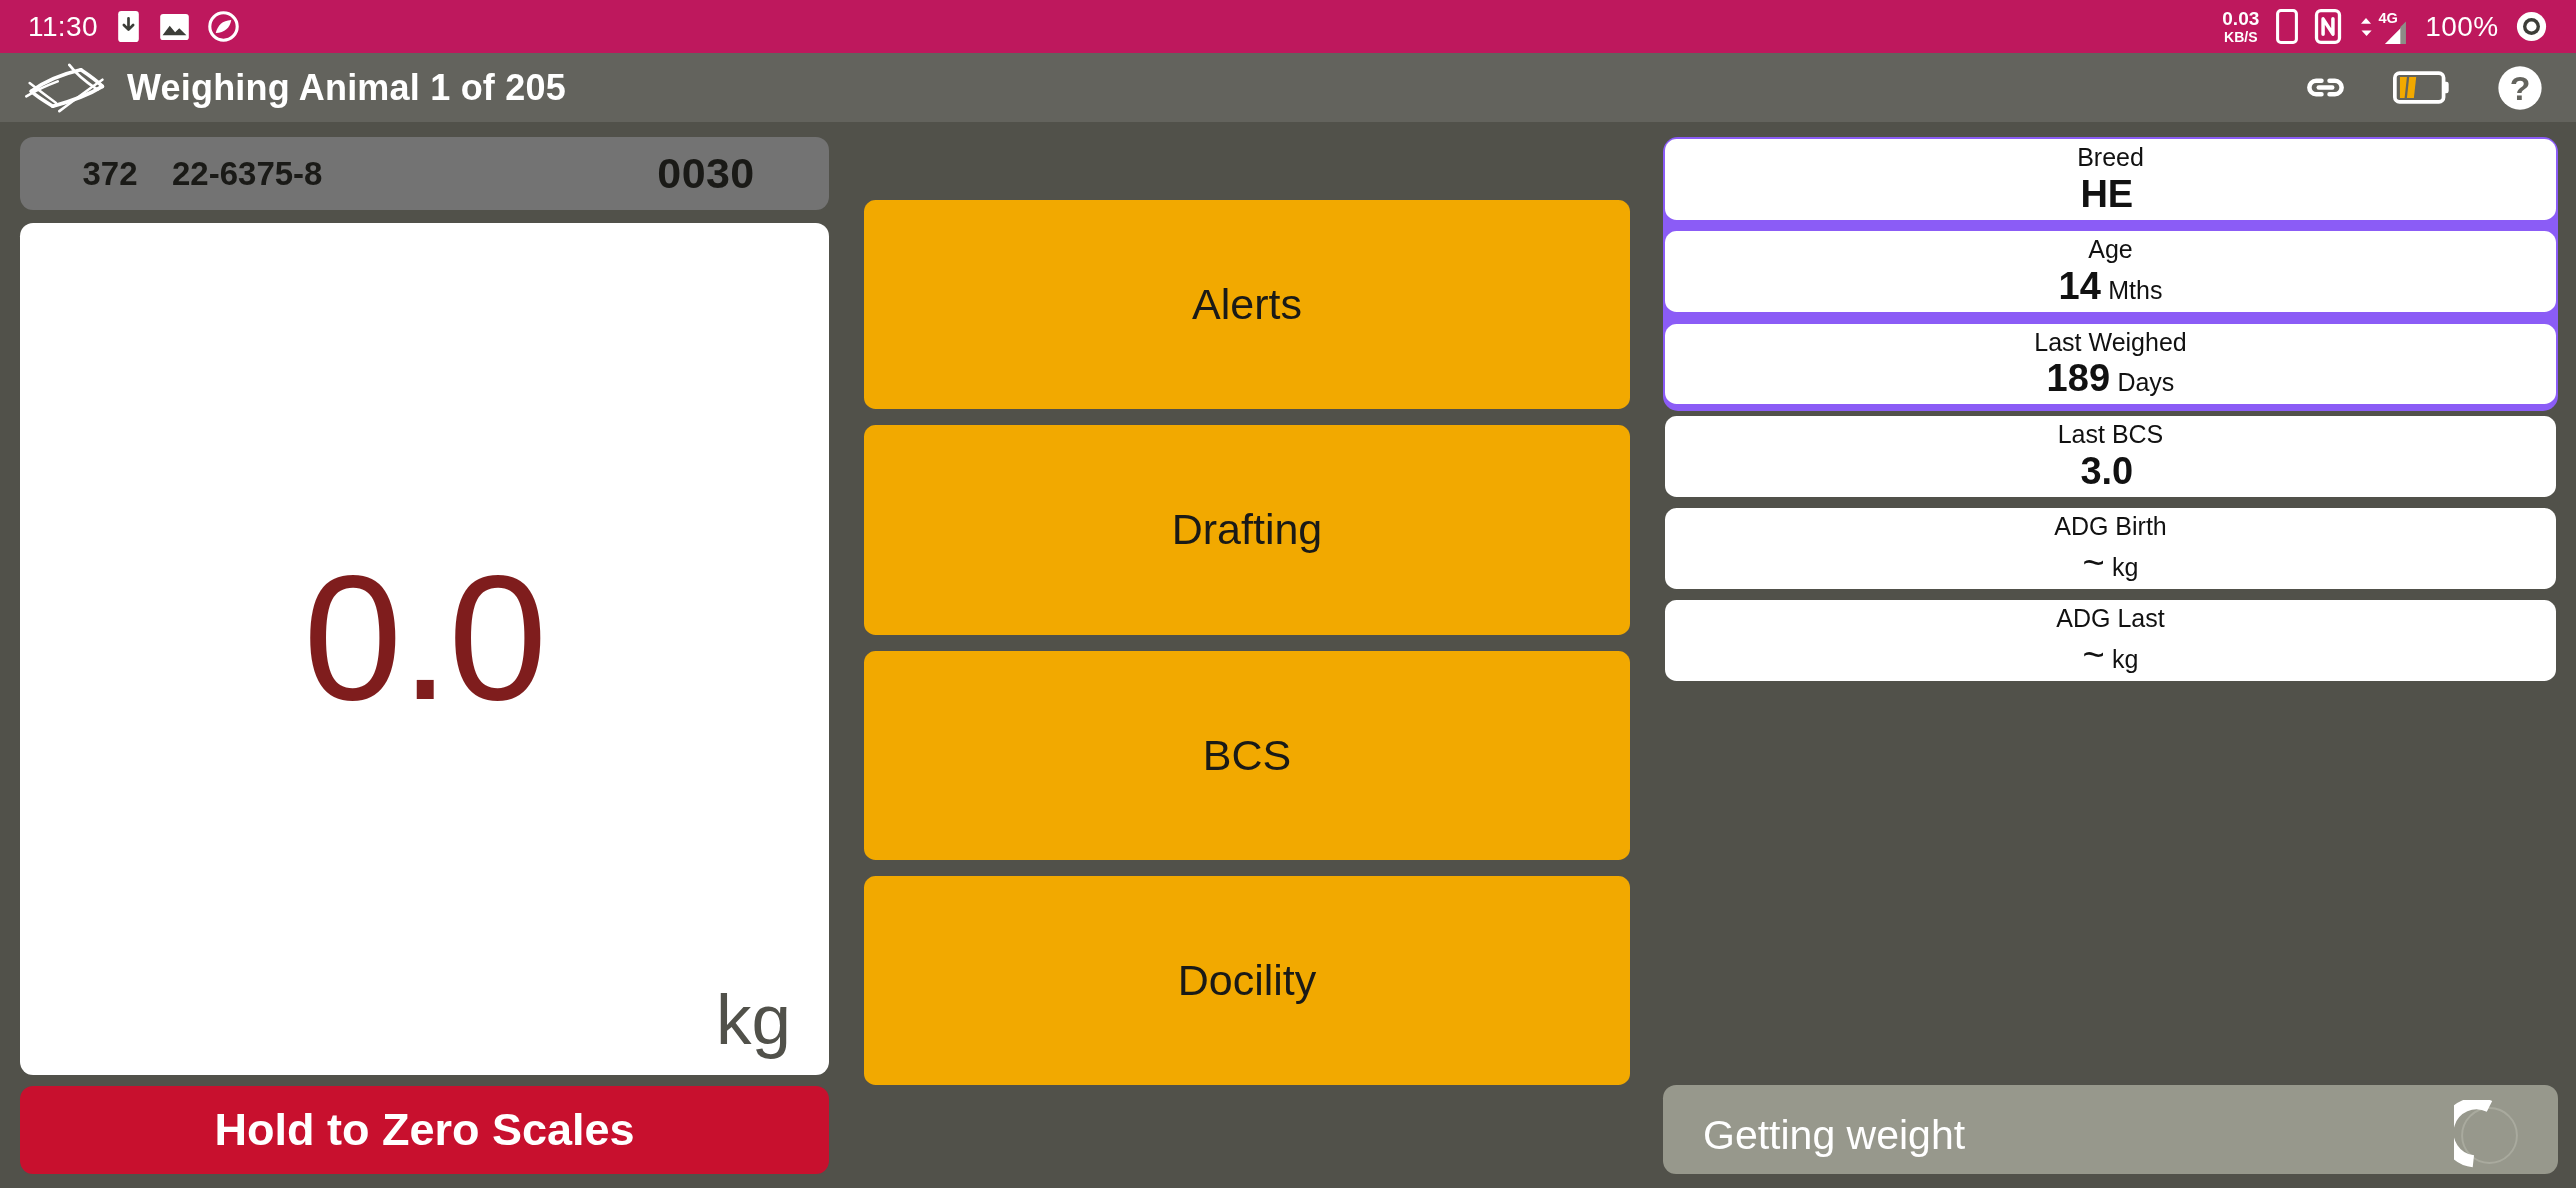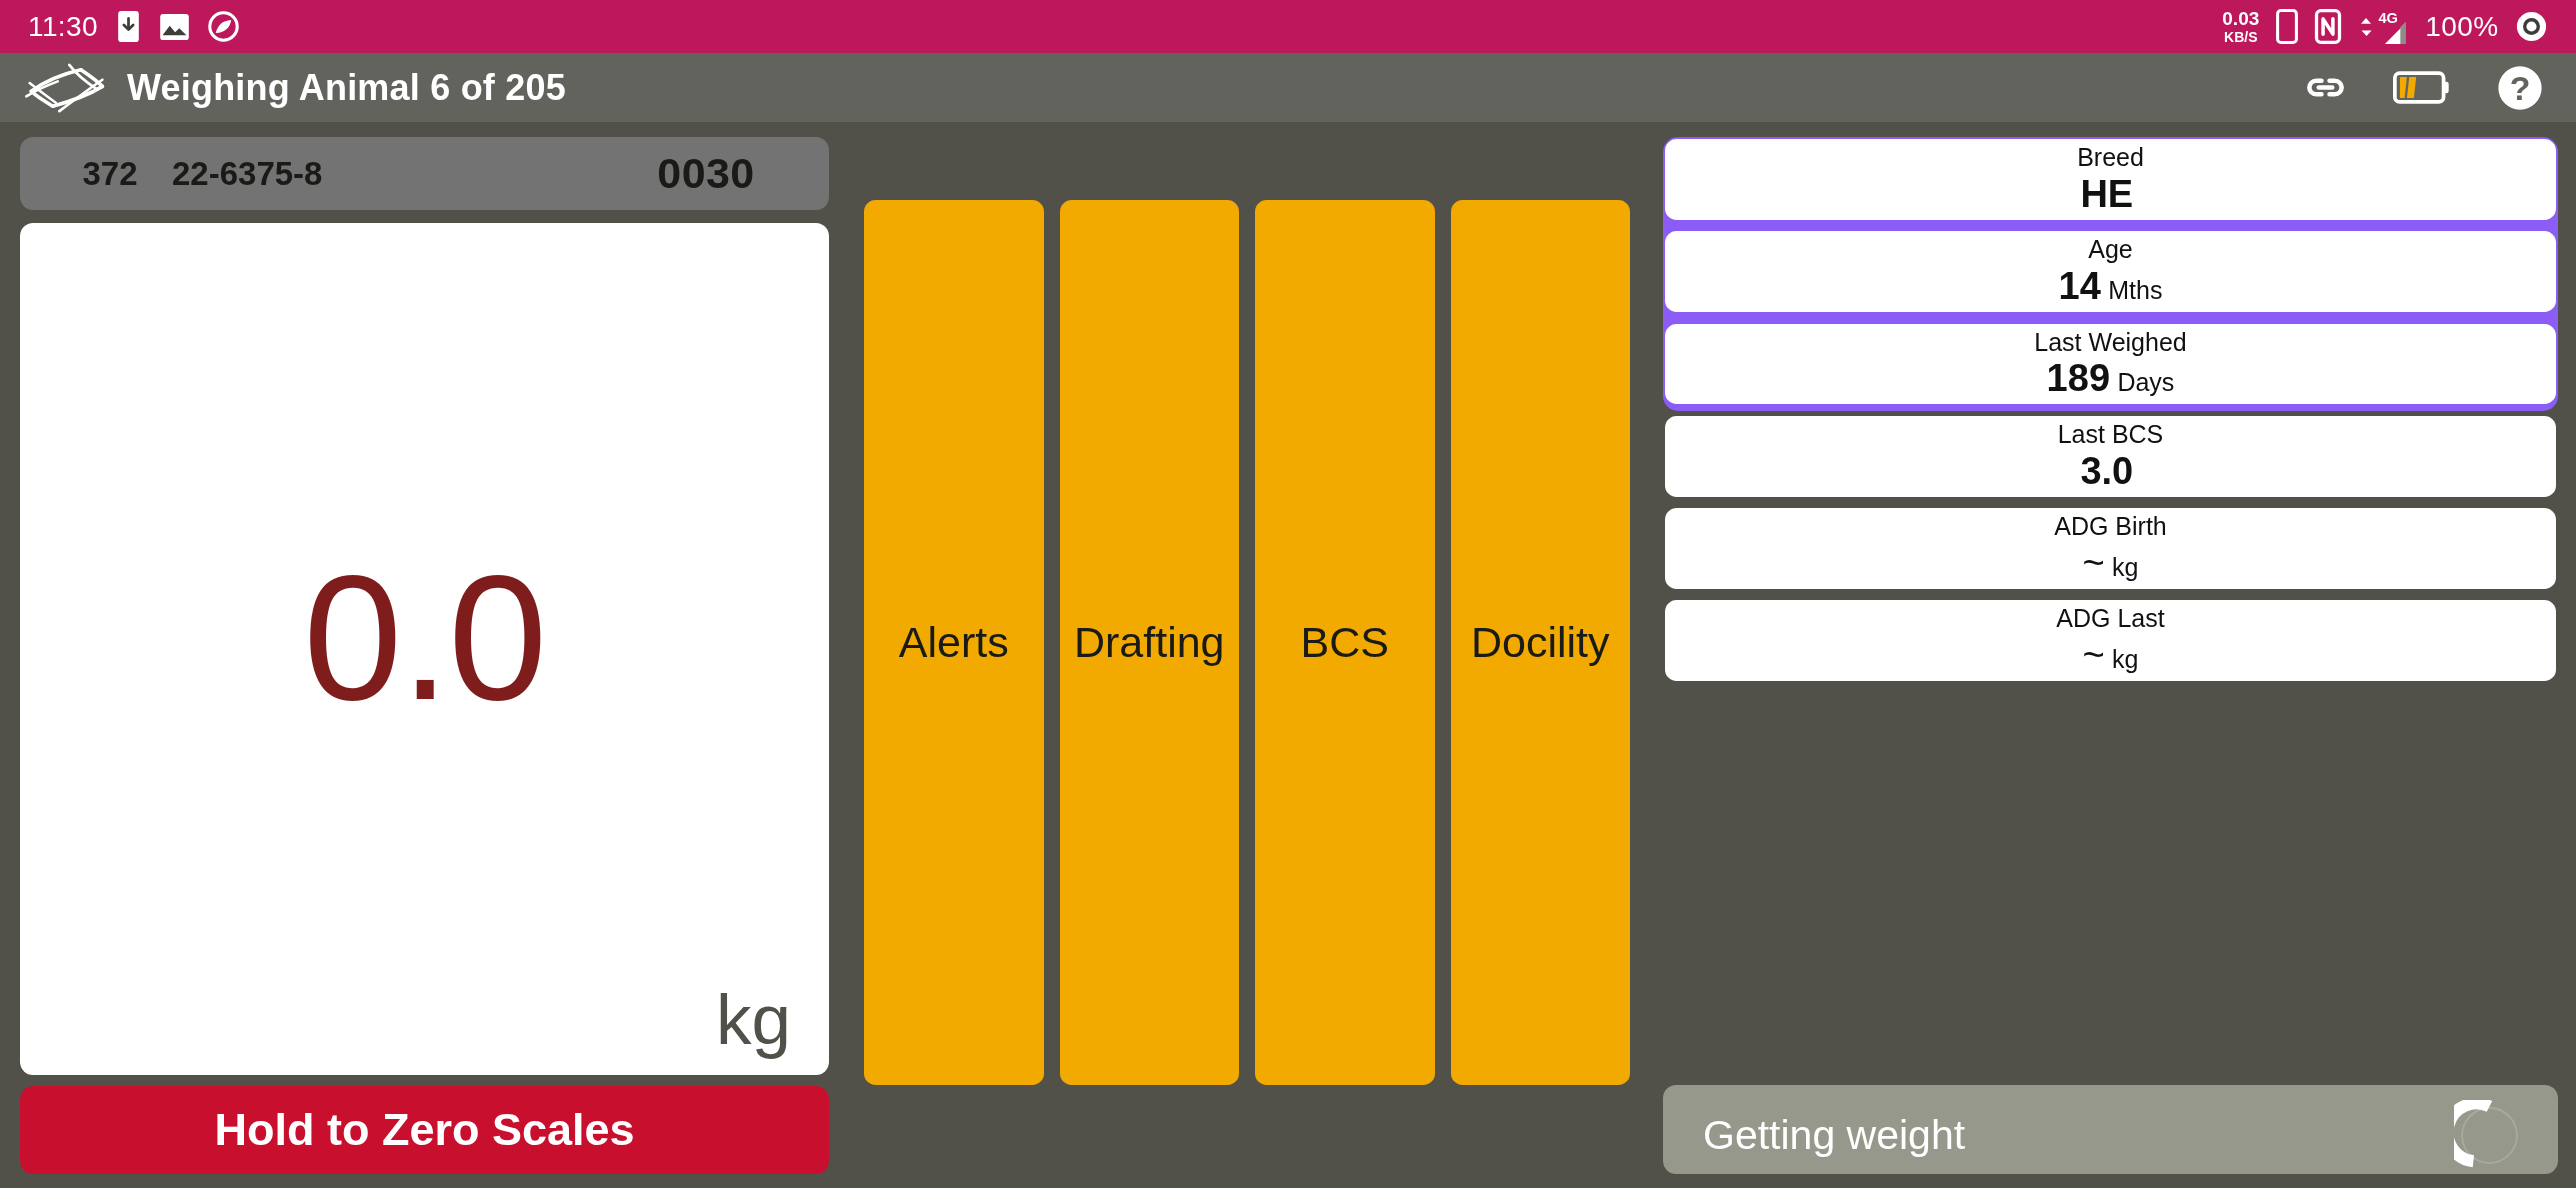--- a/index.html
+++ b/index.html
@@ -68,21 +68,21 @@
 
   .zero-btn{
     margin-top:11px; height:88px; background:#C8102E; border-radius:13.2px;
     display:flex; align-items:center; justify-content:center;
     color:#FFFFFF; font-size:45px; font-weight:700; border:none;
     font-family:"Liberation Sans", sans-serif; cursor:pointer;
   }
 
   
   .col-mid{
-    width:834px; flex:none; display:flex; 
+    width:834px; flex:none; display:flex; flex-direction:column;
     gap:16px; padding:63px 33px 89px 35px;
   }
   .action-btn{
     flex:1; background:#F2A900; border-radius:11.6px; border:none;
     display:flex; align-items:center; justify-content:center;
     color:#1A1A17; font-size:43px; font-weight:400;
     font-family:"Liberation Sans", sans-serif; cursor:pointer;
   }
 
   
@@ -182,21 +182,21 @@
         <path d="M70 8 C82 16, 90 22, 96 28" stroke-width="4.4"></path>
         <path d="M96 28 C80 38, 58 46, 36 52" stroke-width="4.4"></path>
         <path d="M36 52 C26 46, 16 40, 10 34" stroke-width="4.4"></path>
         <path d="M56 2 C62 10, 72 20, 90 32" stroke-width="3.2"></path>
         <path d="M96 20 C84 28, 68 40, 44 58" stroke-width="3.2"></path>
         <path d="M4 40 C14 34, 26 28, 42 22" stroke-width="3.2"></path>
         <path d="M8 24 C16 30, 26 38, 40 48" stroke-width="3"></path>
       </g>
     </svg>
   </span>
-  <span class="app-title">Weighing Animal 6 of 205</span>
+  <span class="app-title">Weighing Animal 1 of 205</span>
   <div class="app-bar-actions">
     <span class="ico">
       <svg width="43" height="43" viewBox="0 0 32 32">
         <path d="M13 11H9a5 5 0 0 0 0 10h4" fill="none" stroke="#fff" stroke-width="3.4" stroke-linecap="round"></path>
         <path d="M19 11h4a5 5 0 0 1 0 10h-4" fill="none" stroke="#fff" stroke-width="3.4" stroke-linecap="round"></path>
         <path d="M11 16h10" stroke="#fff" stroke-width="3.4" stroke-linecap="round"></path>
       </svg>
     </span>
     <span class="ico">
       <svg width="58" height="35" viewBox="0 0 50 30">

